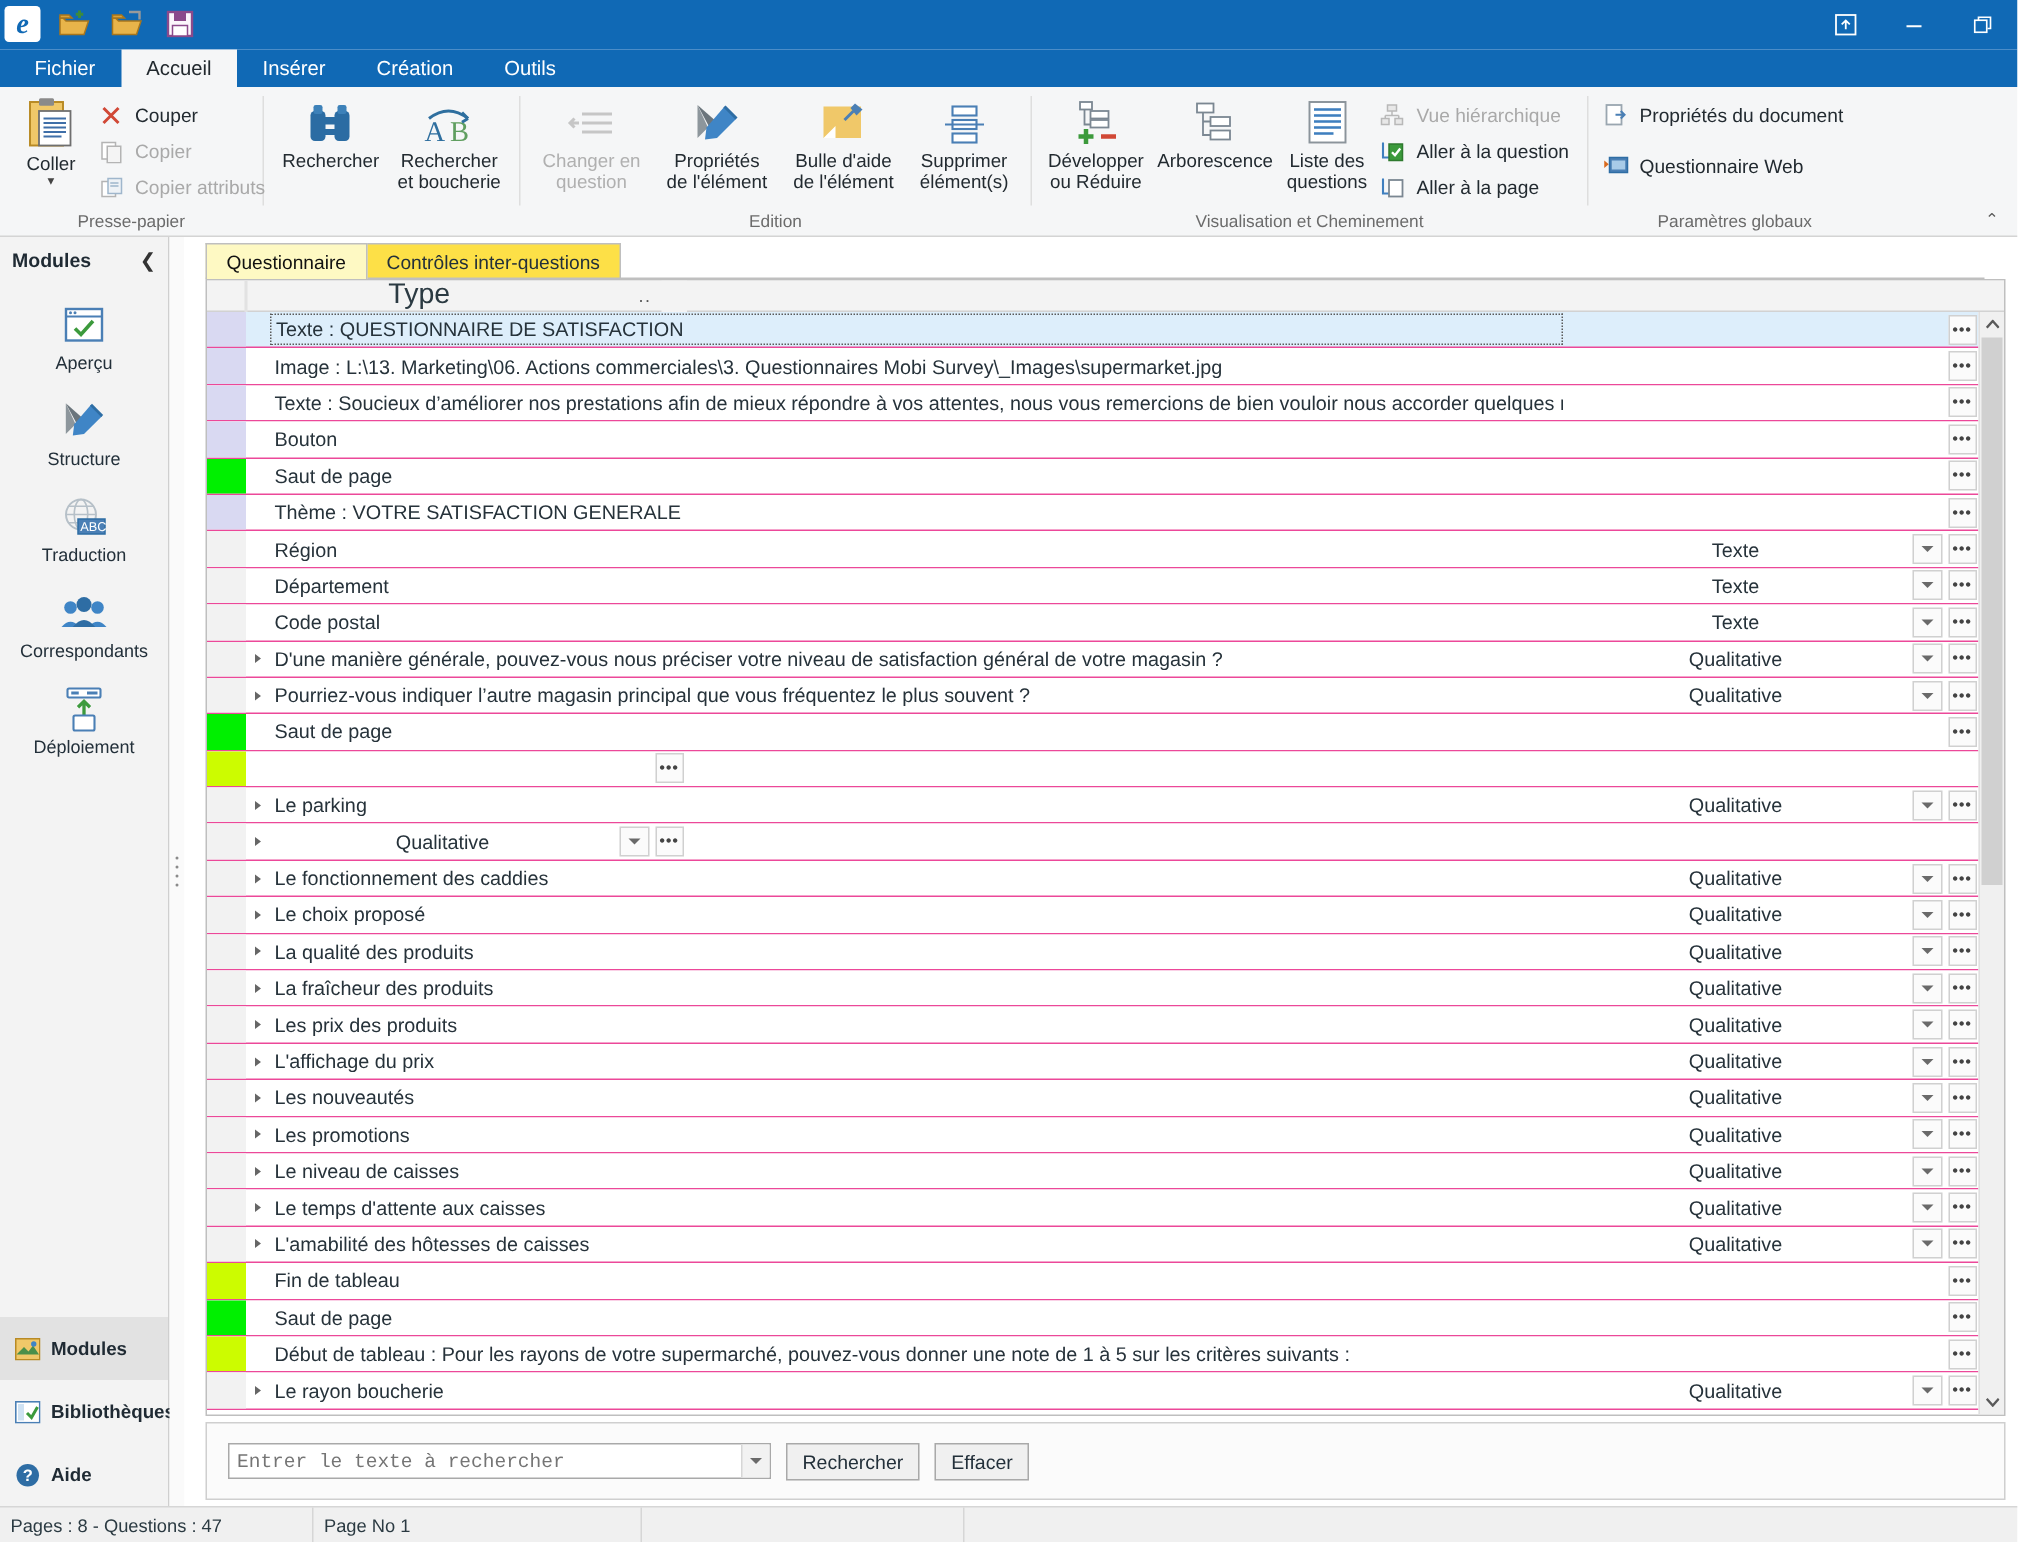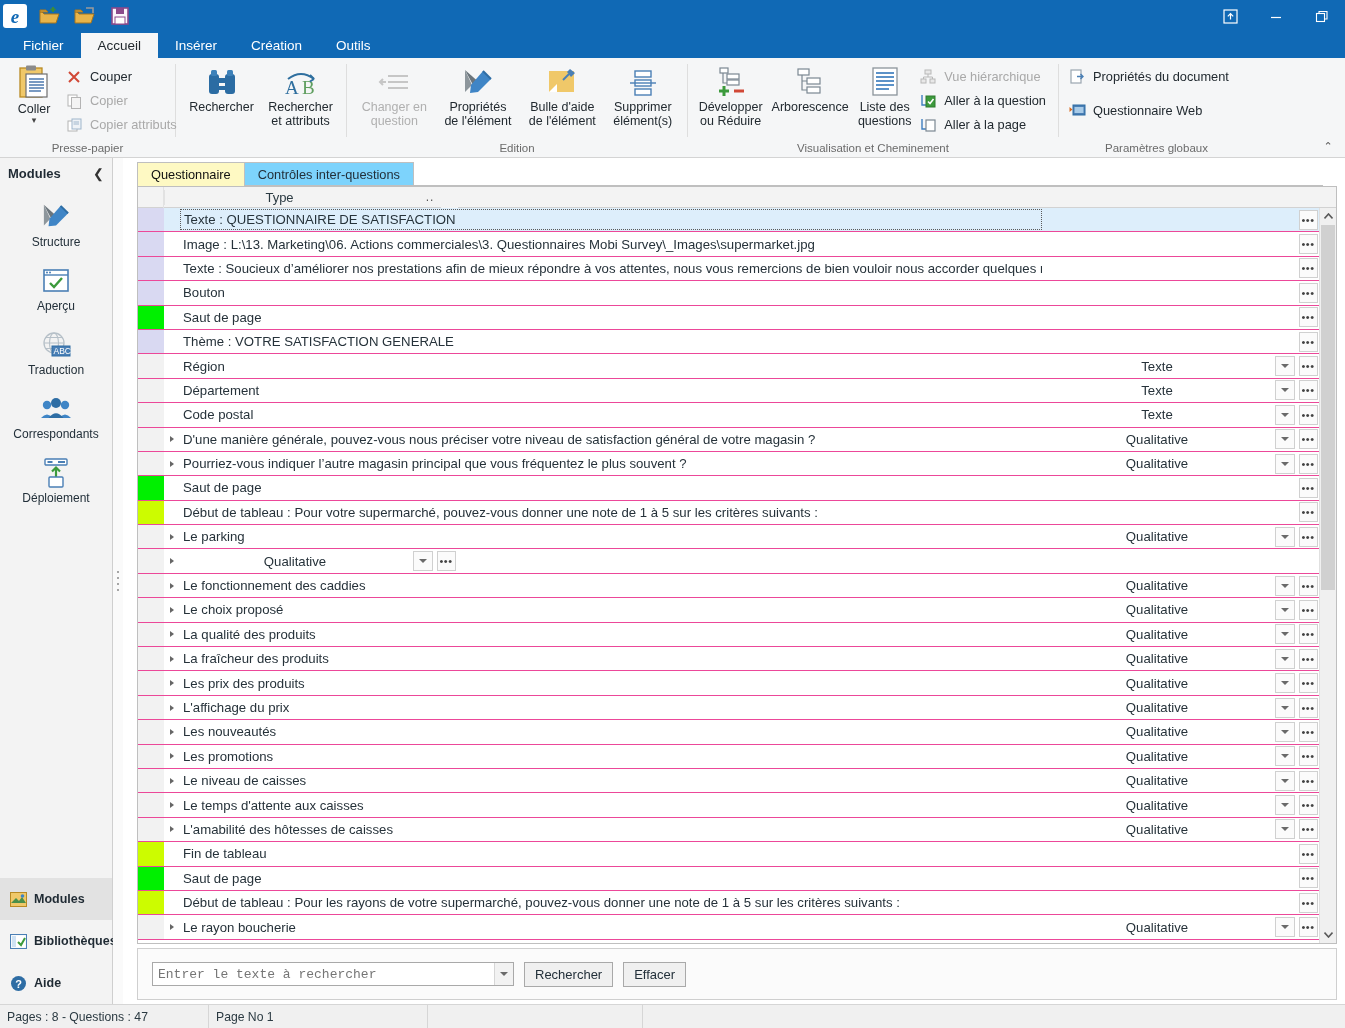--- a/index.html
+++ b/index.html
@@ -98,36 +98,36 @@
 
   
   .main {
     position:absolute; left:123px; top:158px; right:0; bottom:24px;
     background:#ffffff;
   }
   .tabstrip { height:28px; display:flex; align-items:flex-end; padding-left:14px; background:#ffffff; }
   .dtab {
     height:24px; padding:0 13px; font-size:12.8px; color:#23303a;
     display:flex; align-items:center; border:1px solid #bfbfbf; border-bottom:none;
-    background:#7dd3fc; margin-right:-1px;
+    background:#fde047; margin-right:-1px;
   }
   .dtab.active { background:#fef9c3; color:#111; position:relative; z-index:3; }
   .tabline { position:absolute; left:14px; right:22px; top:27px; height:1px; background:#bfbfbf; }
 
   .gridwrap {
     position:absolute; left:14px; right:8px; top:28px; bottom:60px;
     border:1px solid #bfbfbf; background:#ffffff; overflow:hidden;
   }
   .gridhead {
     height:21px; background:#f3f3f3; border-bottom:1px solid #d2d2d2;
     display:flex; align-items:center; position:relative;
   }
   .gh-marker { width:26px; height:21px; border-right:1px solid #e2e2e2; }
   .gh-lib { flex:1; font-size:13px; padding-left:11px; color:#2b3a42; }
-  .gh-type { width:230px; text-align:center; font-size:13px; color:#2b3a42; border-left:1px solid #e2e2e2; }
+  .gh-type { width:230px; text-align:center; font-size:19px; color:#2b3a42; border-left:1px solid #e2e2e2; }
   .gh-dd { width:25px; }
   .gh-dots { width:22px; text-align:center; font-size:12px; color:#555; letter-spacing:1px; }
   .gh-sb { width:17px; height:21px; background:#f3f3f3; display:flex;align-items:center;justify-content:center; }
 
   .gridbody { position:absolute; top:21px; left:0; right:17px; bottom:0; }
   .row {
     height:24.4px; display:flex; align-items:stretch;
     border-bottom:1px solid #ec4899; background:#fff;
   }
   .row.sel { background:#ddeefb; }
@@ -331,21 +331,21 @@
           <div class="bigico">
             <svg width="36" height="30" viewBox="0 0 36 30">
               <text x="2" y="26" font-family="Liberation Serif, serif" font-size="19" fill="#2f6f9f">A</text>
               <text x="19" y="26" font-family="Liberation Serif, serif" font-size="19" fill="#5f9e5f">B</text>
               <path d="M5 11 Q18 1 31 11" stroke="#2f6f9f" stroke-width="2" fill="none"></path>
               <path d="M31 11 L27 7 M31 11 L27 13.5" stroke="#2f6f9f" stroke-width="2" fill="none"></path>
             </svg>
           </div>
           <div class="lbl">
             <span>Rechercher</span><br>
-            <span>et attributs</span>
+            <span>et boucherie</span>
           </div>
         </div>
       </div>
       <div class="rgroup-title"></div>
     </div>
     <div class="rsep"></div>
 
     <div class="rgroup" style="width:340px">
       <div class="rgroup-inner" style="justify-content:space-around">
         <div class="bigbtn disabled">
@@ -527,41 +527,41 @@
 
   <div class="sidebar">
     <div class="sb-head">
       <span class="t">Modules</span>
       <span class="chev">❮</span>
     </div>
     <div class="sb-items">
 
       <div class="sb-item">
         <span class="sb-ico">
-          <svg width="32" height="28" viewBox="0 0 34 30">
-            <path d="M4 2 L4 24 L11 17 Z" fill="#8d969c"></path>
-            <path d="M4 2 L20 16 L12 17 Z" fill="#6b757c"></path>
-            <path d="M22 3 L30 11 L17 24 L9 25 L10 17 Z" fill="#3f85c6"></path>
-            <path d="M22 3 L30 11" stroke="#2e6da4" stroke-width="2"></path>
-          </svg>
-        </span>
-        <span class="lbl">Structure</span>
-      </div>
-
-      <div class="sb-item">
-        <span class="sb-ico">
           <svg width="28" height="26" viewBox="0 0 28 26">
             <rect x="2" y="2" width="24" height="21" fill="#fff" stroke="#4a7fb5" stroke-width="1.6"></rect>
             <path d="M2 7 H26" stroke="#4a7fb5" stroke-width="1.4"></path>
             <circle cx="5" cy="4.5" r="1" fill="#4a7fb5"></circle>
               <circle cx="8" cy="4.5" r="1" fill="#4a7fb5"></circle>
             <path d="M8 15 L12 19 L20 10" stroke="#3c9a3c" stroke-width="2.4" fill="none"></path>
           </svg>
         </span>
         <span class="lbl">Aperçu</span>
+      </div>
+
+      <div class="sb-item">
+        <span class="sb-ico">
+          <svg width="32" height="28" viewBox="0 0 34 30">
+            <path d="M4 2 L4 24 L11 17 Z" fill="#8d969c"></path>
+            <path d="M4 2 L20 16 L12 17 Z" fill="#6b757c"></path>
+            <path d="M22 3 L30 11 L17 24 L9 25 L10 17 Z" fill="#3f85c6"></path>
+            <path d="M22 3 L30 11" stroke="#2e6da4" stroke-width="2"></path>
+          </svg>
+        </span>
+        <span class="lbl">Structure</span>
       </div>
 
       <div class="sb-item">
         <span class="sb-ico">
           <svg width="30" height="28" viewBox="0 0 30 28">
             <circle cx="13" cy="12" r="10" fill="none" stroke="#b6c0c8" stroke-width="1.3"></circle>
             <ellipse cx="13" cy="12" rx="4.5" ry="10" fill="none" stroke="#b6c0c8" stroke-width="1.1"></ellipse>
             <path d="M3 12 H23 M4.5 6.5 H21.5 M4.5 17.5 H21.5" stroke="#b6c0c8" stroke-width="1.1"></path>
             <rect x="11" y="15" width="18" height="10" fill="#4a7fb5" stroke="#2e6da4" stroke-width="1"></rect>
             <text x="12.5" y="23" font-family="Liberation Sans, sans-serif" font-size="8.5" fill="#ffffff">ABC</text>
@@ -797,21 +797,20 @@
             <div class="r-lib">Saut de page</div>
             <div class="r-type"></div>
             <div class="r-dd"></div>
             <div class="r-ell">
               <span class="ellbox">•••</span>
             </div>
           </div>
           <div class="row">
             <div class="r-marker" style="background: rgb(204, 252, 0);"></div>
             <div class="r-expand"></div>
-            <div class="r-lib">Début de tableau : Pour votre supermarché, pouvez-vous donner une note de 1 à 5 sur les critères suivants :</div>
             <div class="r-type"></div>
             <div class="r-dd"></div>
             <div class="r-ell">
               <span class="ellbox">•••</span>
             </div>
           </div>
           <div class="row">
             <div class="r-marker" style="background: rgb(242, 242, 242);"></div>
             <div class="r-expand">
               <i></i>

